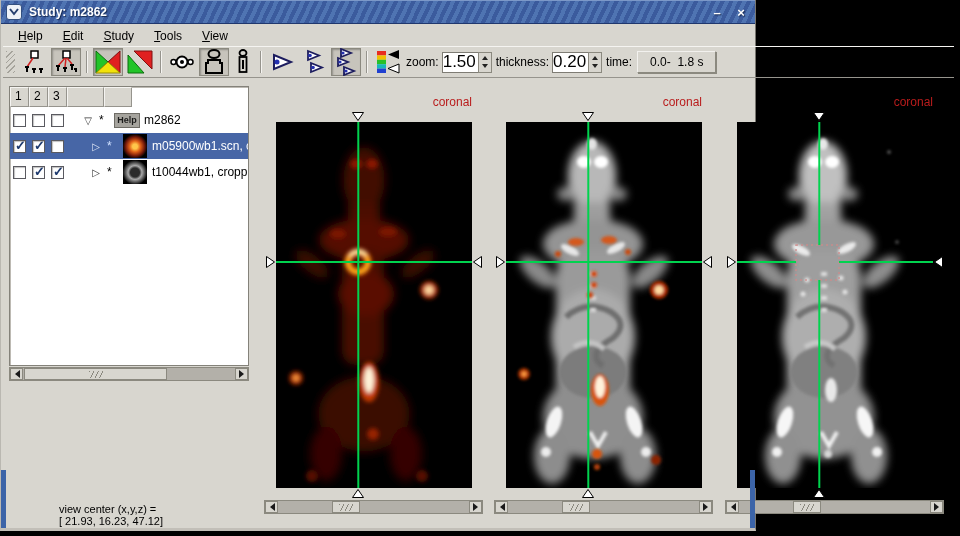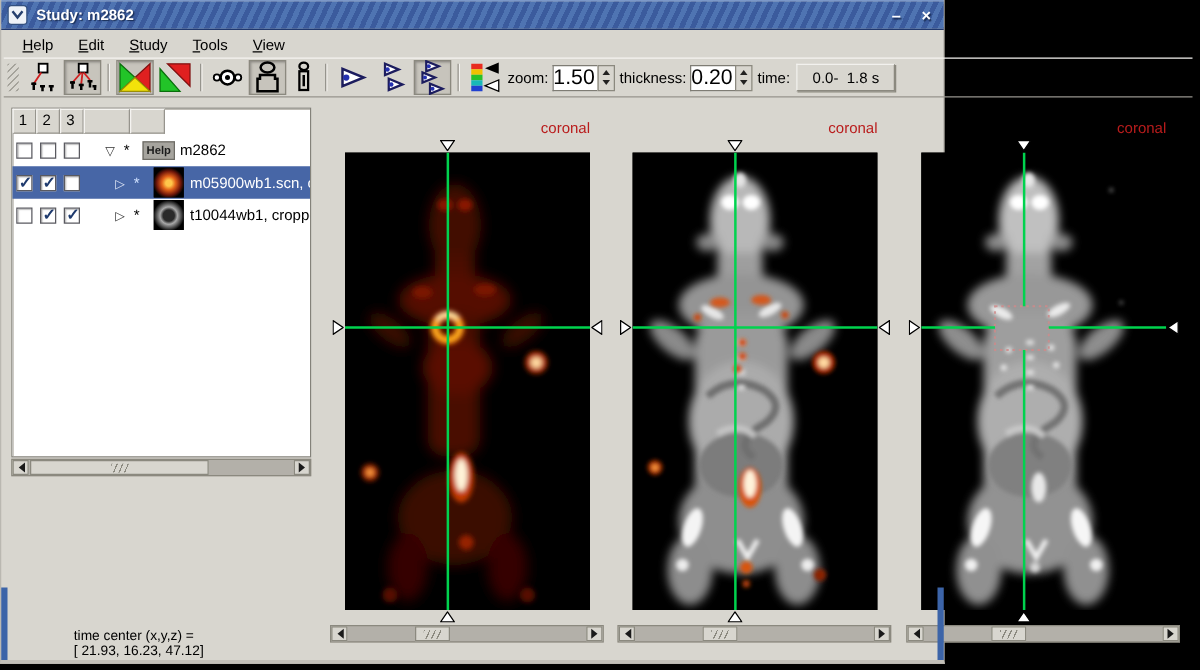--- a/index.html
+++ b/index.html
@@ -337,21 +337,21 @@
       <div class="sb-thumb" style="left:1px; width:143px;">
           <span class="hatch"></span>
         </div>
     </div>
     <div class="sb-btn">
         <span class="tri-r"></span>
       </div>
   </div>
 
   <div class="status">
-    <div>time center (x,y,z) =</div>
+    <div>view center (x,y,z) =</div>
     <div>[ 21.93, 16.23, 47.12]</div>
   </div>
 
   <div class="view-label" style="left:275px;">coronal</div>
   <div class="canvas" style="left:275px;">
     <svg class="scan" viewBox="0 0 196 366" preserveAspectRatio="none">
       <defs>
         <filter id="pb1" x="-60%" y="-60%" width="220%" height="220%">
             <feGaussianBlur stdDeviation="5"></feGaussianBlur>
           </filter>

